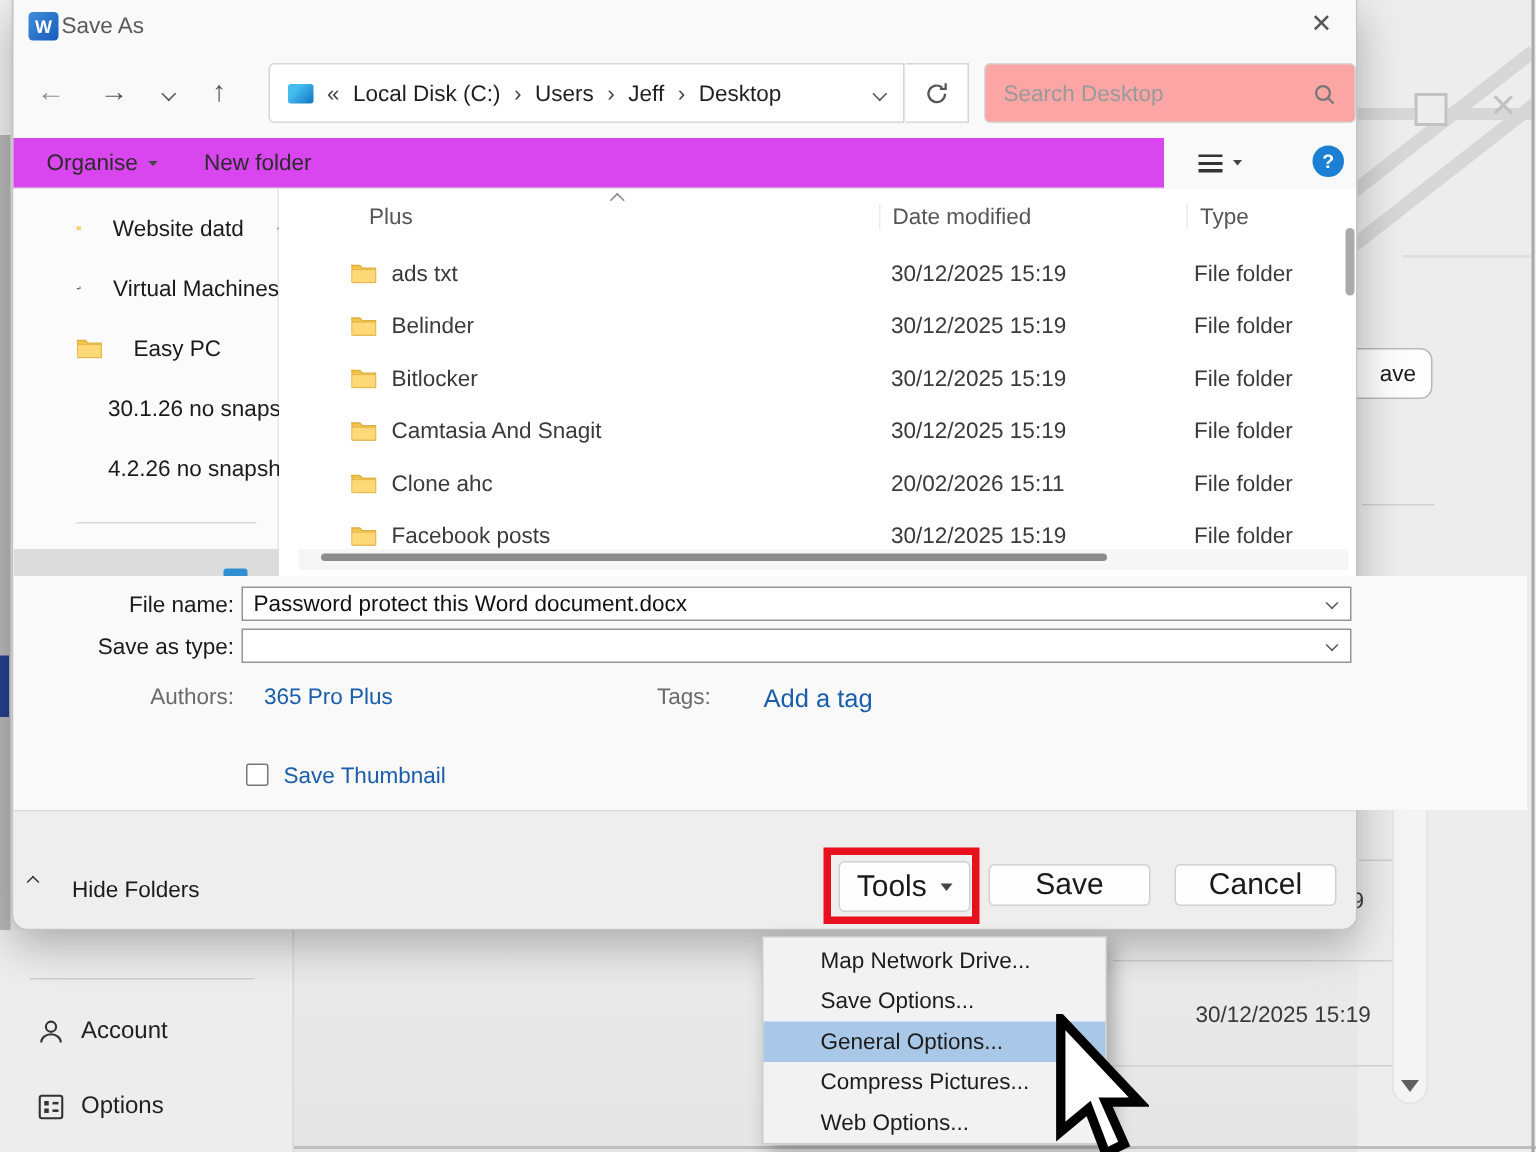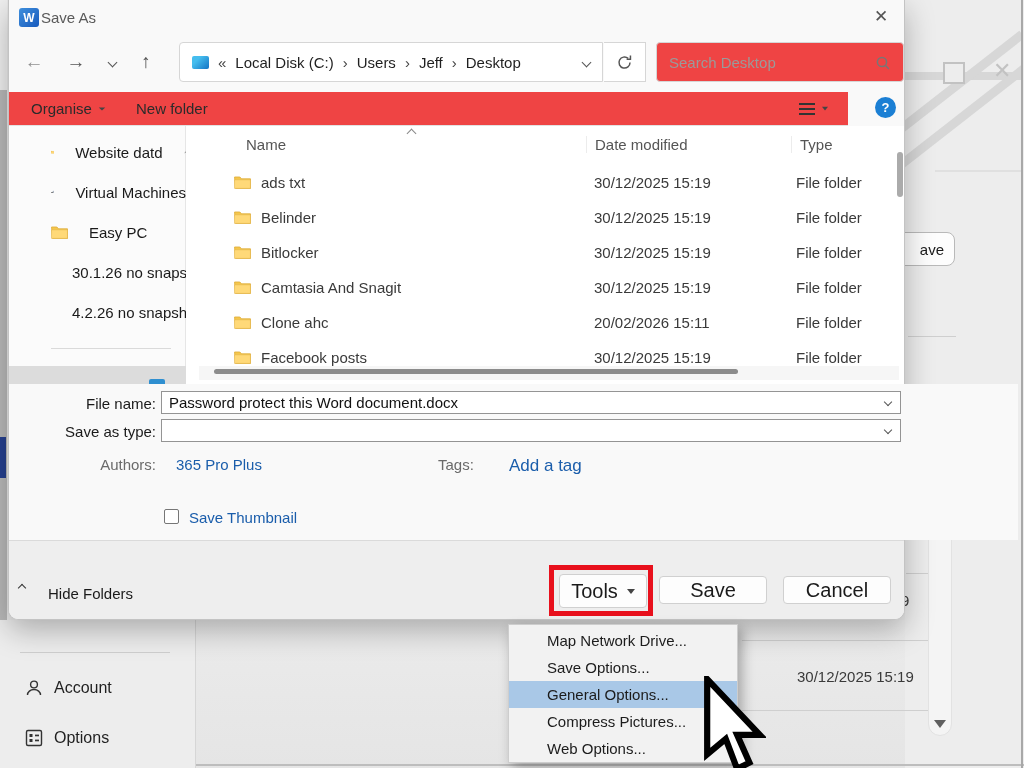--- a/index.html
+++ b/index.html
@@ -39,24 +39,24 @@
   .word-icon { left:10px; top:8px; width:20px; height:19px; background:linear-gradient(135deg,#3f8fdc,#185abd); border-radius:3px; color:#fff; font-weight:bold; font-size:12px; display:flex; align-items:center; justify-content:center; }
   .close-btn { right:9px; top:3px; width:28px; height:26px; display:flex; align-items:center; justify-content:center; font-size:17px; color:#555; }
   .navbtn { top:40px; height:44px; display:flex; align-items:center; justify-content:center; font-size:19px; color:#555; }
   .chev { display:inline-block; width:7px; height:7px; border-right:1.7px solid #555; border-bottom:1.7px solid #555; }
   .chev.down { transform:rotate(45deg); }
   .chev.up { transform:rotate(-135deg); }
   .crumb-bar { left:170px; top:42px; width:424px; height:40px; background:#fff; border:1px solid #d6d6d6; border-radius:4px 0 0 4px; display:flex; align-items:center; gap:9px; padding:0 12px; font-size:15px; color:#1f1f1f; }
   .crumb-sep { color:#444; font-size:15px; }
   .desktop-icon { width:17px; height:13px; border-radius:2px; background:linear-gradient(135deg,#45bdee 30%,#1273c4); }
   .refresh-box { left:595px; top:42px; width:42px; height:40px; background:#fff; border:1px solid #d6d6d6; border-left:none; display:flex; align-items:center; justify-content:center; }
-  .search-box { left:647px; top:42px; width:248px; height:40px; background:#ef4444; border:1px solid #d6d6d6; border-radius:4px; }
+  .search-box { left:647px; top:42px; width:248px; height:40px; background:#fca5a5; border:1px solid #d6d6d6; border-radius:4px; }
   .search-box input { position:absolute; left:12px; top:0; width:195px; height:38px; border:none; outline:none; font-size:15px; color:#333; background:transparent; font-family:inherit; }
   .search-box input::placeholder { color:#9a9a9a; }
-  .toolbar { left:0; top:92px; width:839px; height:34px; background:#ef4444; border-bottom:1px solid #e2e2e2; }
+  .toolbar { left:0; top:92px; width:767px; height:34px; background:#d946ef; border-bottom:1px solid #e2e2e2; }
   .tb-item { position:absolute; top:0; height:33px; display:flex; align-items:center; gap:6px; font-size:15px; color:#2b2b2b; }
   .caret { width:0; height:0; border-left:4px solid transparent; border-right:4px solid transparent; border-top:5px solid #444; }
   .viewlines { width:16px; height:12px; background:linear-gradient(to bottom,#333 0 2px,transparent 2px 5px,#333 5px 7px,transparent 7px 10px,#333 10px 12px); }
   .help-circle { left:866px; top:5px; width:21px; height:21px; border-radius:50%; background:var(--help-blue,#1b7fd4); color:#fff; font-size:13px; font-weight:bold; display:flex; align-items:center; justify-content:center; }
 
   .mainarea { left:0; top:126px; width:895px; height:258px; background:#fcfcfc; overflow:hidden; }
   .sidebar { position:absolute; left:0; top:0; width:177px; height:258px; border-right:1px solid #e6e6e6; background:#fbfbfb; }
   .side-item { position:absolute; left:0; width:177px; height:40px; display:flex; align-items:center; gap:21px; padding-left:42px; font-size:15px; white-space:nowrap; overflow:hidden; }
   .side-sep { position:absolute; left:42px; top:222px; width:120px; height:1px; background:#dadada; }
   .side-partial { position:absolute; left:0; top:240px; width:177px; height:18px; background:#dcdcdc; }
@@ -261,21 +261,21 @@
           </div>
         <div class="side-sep"></div>
         <div class="side-partial">
             <div class="sliver"></div>
           </div>
       </div>
       <div class="side-scroll"></div>
 
       <div class="listpane">
         <span class="chev up" style="position:absolute; left:222px; top:4px; border-color:#888;"></span>
-        <div class="col-head" style="left:60px;">Name</div>
+        <div class="col-head" style="left:60px;">Plus</div>
         <div class="col-head" style="left:408px; border-left:1px solid #ececec; padding-left:8px; margin-left:-8px;">Date modified</div>
         <div class="col-head" style="left:613px; border-left:1px solid #ececec; padding-left:8px; margin-left:-8px;">Type</div>
         <div id="rows">
             <div class="row" style="top: 40px;">
               <span class="cell" style="left:48px; top:9px;"><svg width="17" height="14" viewBox="0 0 16 13">
                   <path d="M0.5 1.8 h5 l1.6 1.7 h8.4 v9 h-14 z" fill="#f5c64b" stroke="#dfae3c" stroke-width="0.8"></path>
                   <path d="M0.5 4.4 h15 v8.1 h-15 z" fill="#ffd978" stroke="#e3b64e" stroke-width="0.6"></path>
                 </svg></span>
               <span class="cell" style="left:75px;">ads txt</span>
               <span class="cell" style="left:408px;">30/12/2025 15:19</span>

